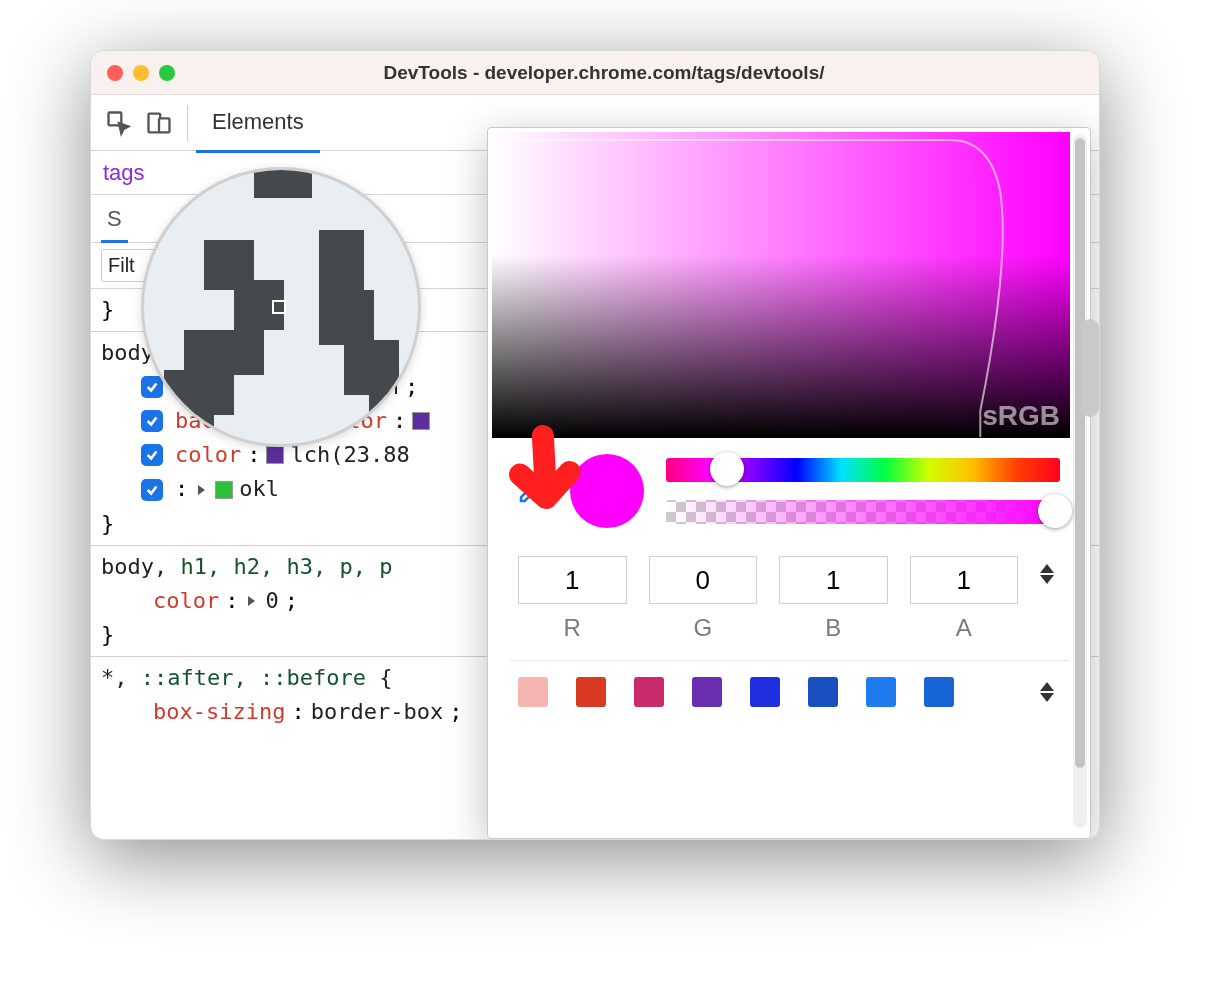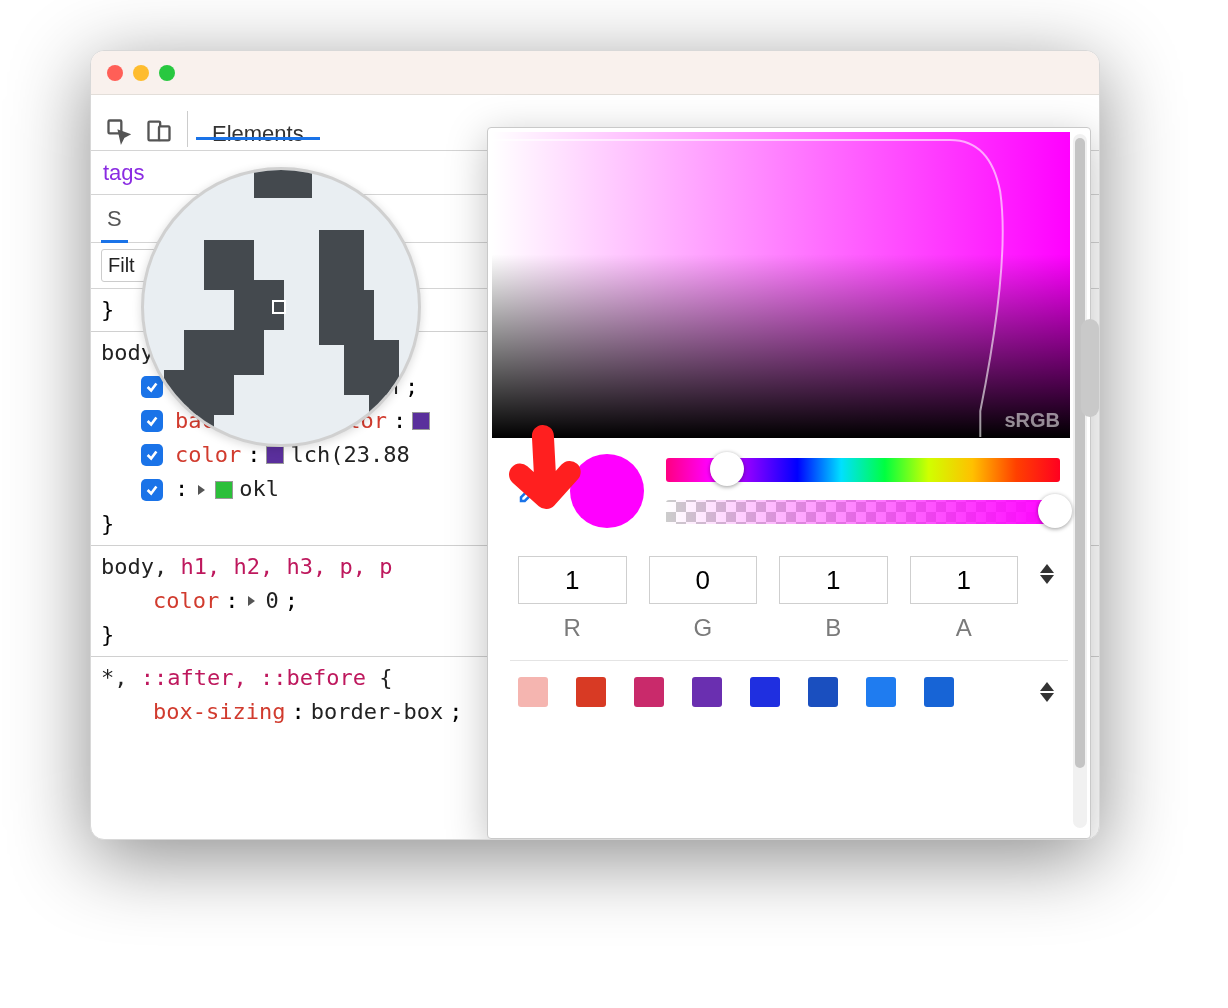--- a/index.html
+++ b/index.html
@@ -44,20 +44,21 @@
   .dot.red{ background:#ff5f57;} .dot.yellow{background:#febc2e;} .dot.green{background:#28c840;}
   .title {
     flex: 1; text-align: center;
     font-weight: 700; font-size: 19px; color:#333;
     margin-left:-70px;
   }
 
   .toolbar {
     height: 56px;
     display: flex;
+    align-items: center;
     padding: 16px 8px;
     border-bottom: 1px solid #d4d4d4;
     gap: 0;
   }
   .tb-icon {
     width: 40px; height: 40px;
     display:flex;align-items:center;justify-content:center;
     border-radius:4px;
   }
   .tb-divider { width:1px; height:36px; background:#ccc; margin:0 8px;}
@@ -98,21 +99,21 @@
     color:#222;
   }
 
   .styles{
     font-family: Menlo, Consolas, monospace;
     font-size: 22px;
     line-height: 1.55;
   }
   .rule{ padding:4px 10px; border-bottom:1px solid #d0d0d0;}
   .selector{ color:#222;}
-  .graysel{ color:#be185d;}
+  .graysel{ color:#14532d;}
   .prop{ padding-left: 40px; display:flex; align-items:center; gap:6px;}
   .chk{
     width:22px; height:22px; border-radius:5px; background:#1a73e8;
     display:inline-flex; align-items:center; justify-content:center;
     margin-right:6px; flex-shrink:0;
   }
   .chk svg{ width:14px;height:14px;}
   .pname{ color:#d13b2e;}
   .pval{ color:#222;}
   .swatch{ width:18px;height:18px; display:inline-block; border:1px solid #999; vertical-align:middle;}
@@ -168,21 +169,21 @@
       linear-gradient(to top, #000 0%, rgba(0,0,0,0) 60%),
       linear-gradient(to right, #fff 0%, #ff00ff 100%);
     position:relative;
     margin:4px 20px 0 4px;
   }
   .srgb-curve{
     position:absolute; inset:0; pointer-events:none;
   }
   .srgb-label{
     position:absolute; right:10px; bottom:6px;
-    font-size:20px; color:rgba(255,255,255,0.55); font-weight:600;
+    font-size:28px; color:rgba(255,255,255,0.55); font-weight:600;
   }
   .picker-scroll{
     position:absolute; right:3px; top:6px; bottom:10px; width:14px;
     background:#f1f1f1; border-radius:7px;
   }
   .picker-scroll::after{
     content:""; position:absolute; left:2px; right:2px; top:4px; height:630px;
     background:#c4c4c4; border-radius:6px;
   }
 
@@ -252,20 +253,21 @@
 
 <div class="shadow-wrap">
 <div class="window">
 
   <div class="titlebar">
     <div class="traffic">
       <div class="dot red"></div>
       <div class="dot yellow"></div>
       <div class="dot green"></div>
     </div>
+    <div class="title">DevTools - developer.chrome.com/tags/devtools/</div>
   </div>
 
   <div class="toolbar">
     <div class="tb-icon">
       <svg width="28" height="28" viewBox="0 0 24 24" fill="none" stroke="#555" stroke-width="2">
         <rect x="3" y="3" width="11" height="11" rx="1"></rect>
         <path d="M12 12 L20 15 L16 17 L14 21 Z" fill="#555"></path>
       </svg>
     </div>
     <div class="tb-icon">

